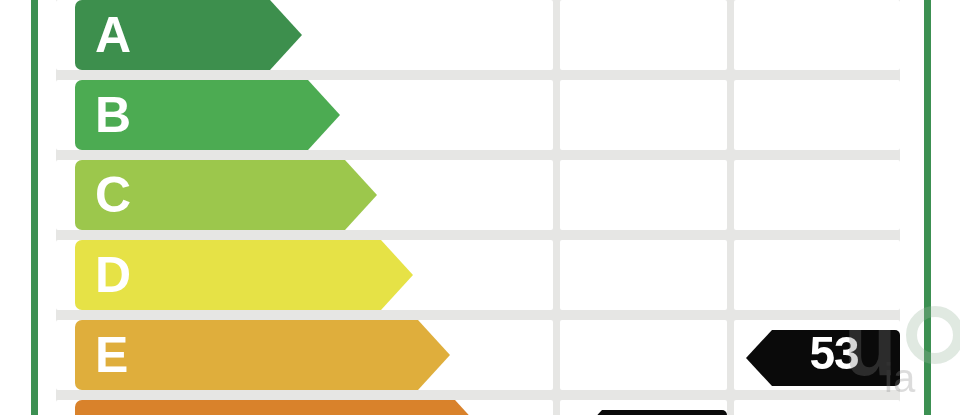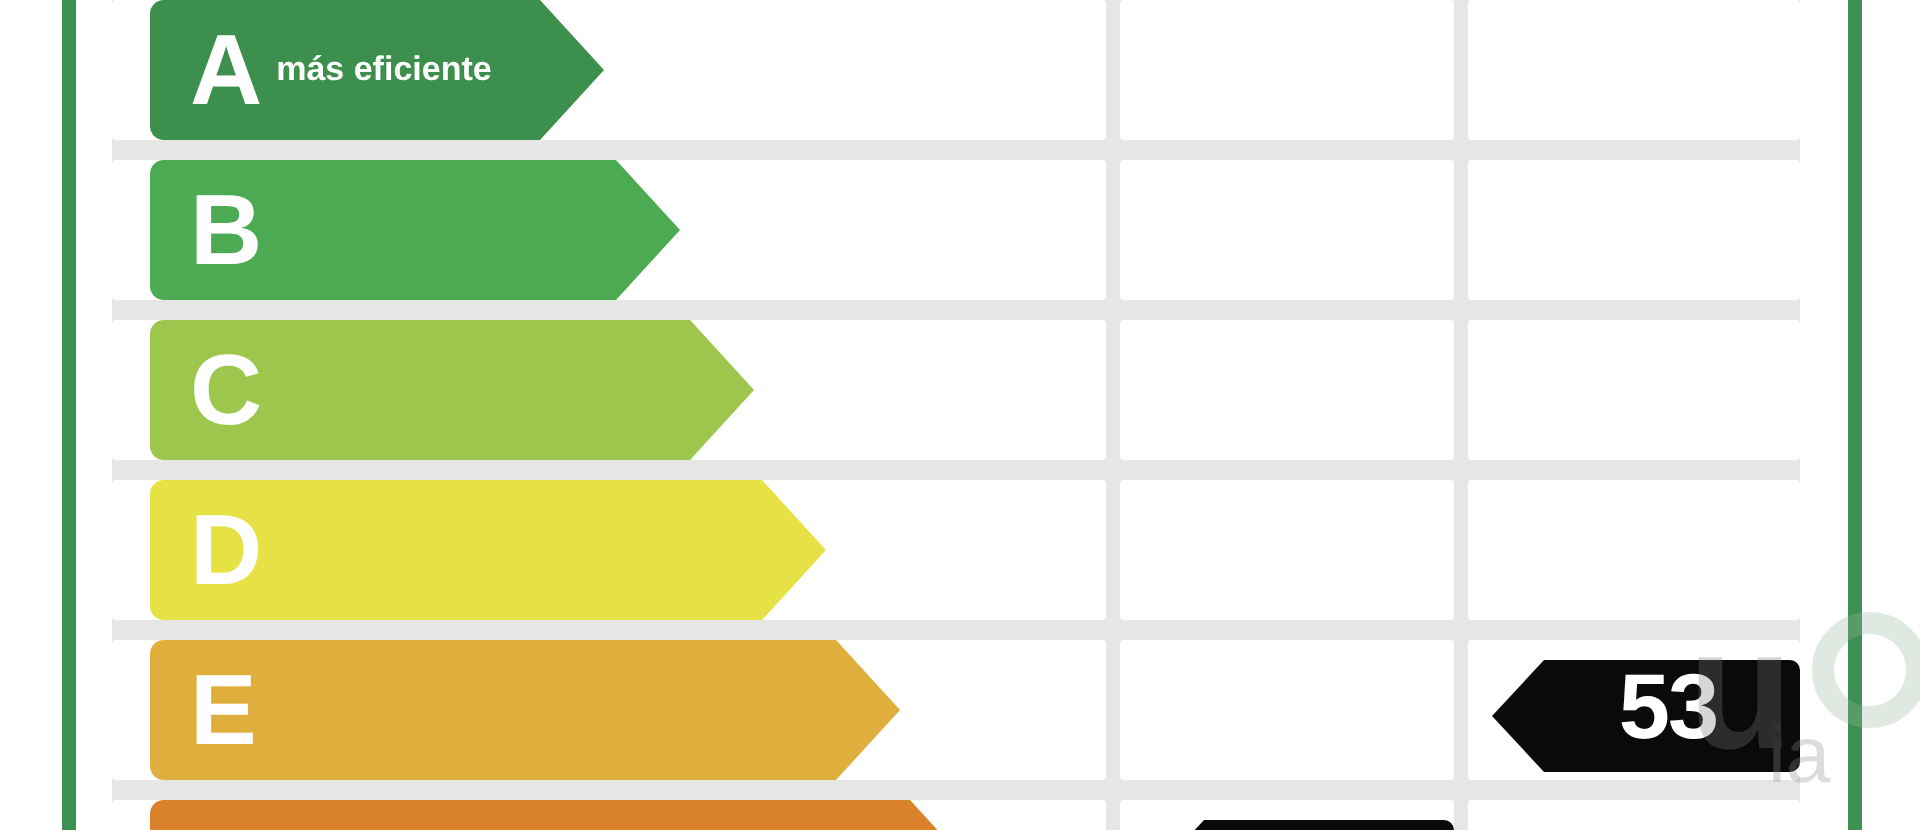--- a/index.html
+++ b/index.html
@@ -186,21 +186,20 @@
 
   <div id="panel"></div>
 
   <div id="rows-host">
       <div class="row" style="position: absolute; left: 56px; top: 0px;">
         <div class="cell c1"></div>
         <div class="cell c2"></div>
         <div class="cell c3"></div>
         <div class="bar" style="left: 19px; width: 195px; background: rgb(61, 143, 77); color: rgb(61, 143, 77);">
           <span class="letter">A</span>
-          <span class="note">más eficiente</span>
         </div>
       </div>
       <div class="row" style="position: absolute; left: 56px; top: 80px;">
         <div class="cell c1"></div>
         <div class="cell c2"></div>
         <div class="cell c3"></div>
         <div class="bar" style="left: 19px; width: 233px; background: rgb(76, 171, 82); color: rgb(76, 171, 82);">
           <span class="letter">B</span>
         </div>
       </div>

